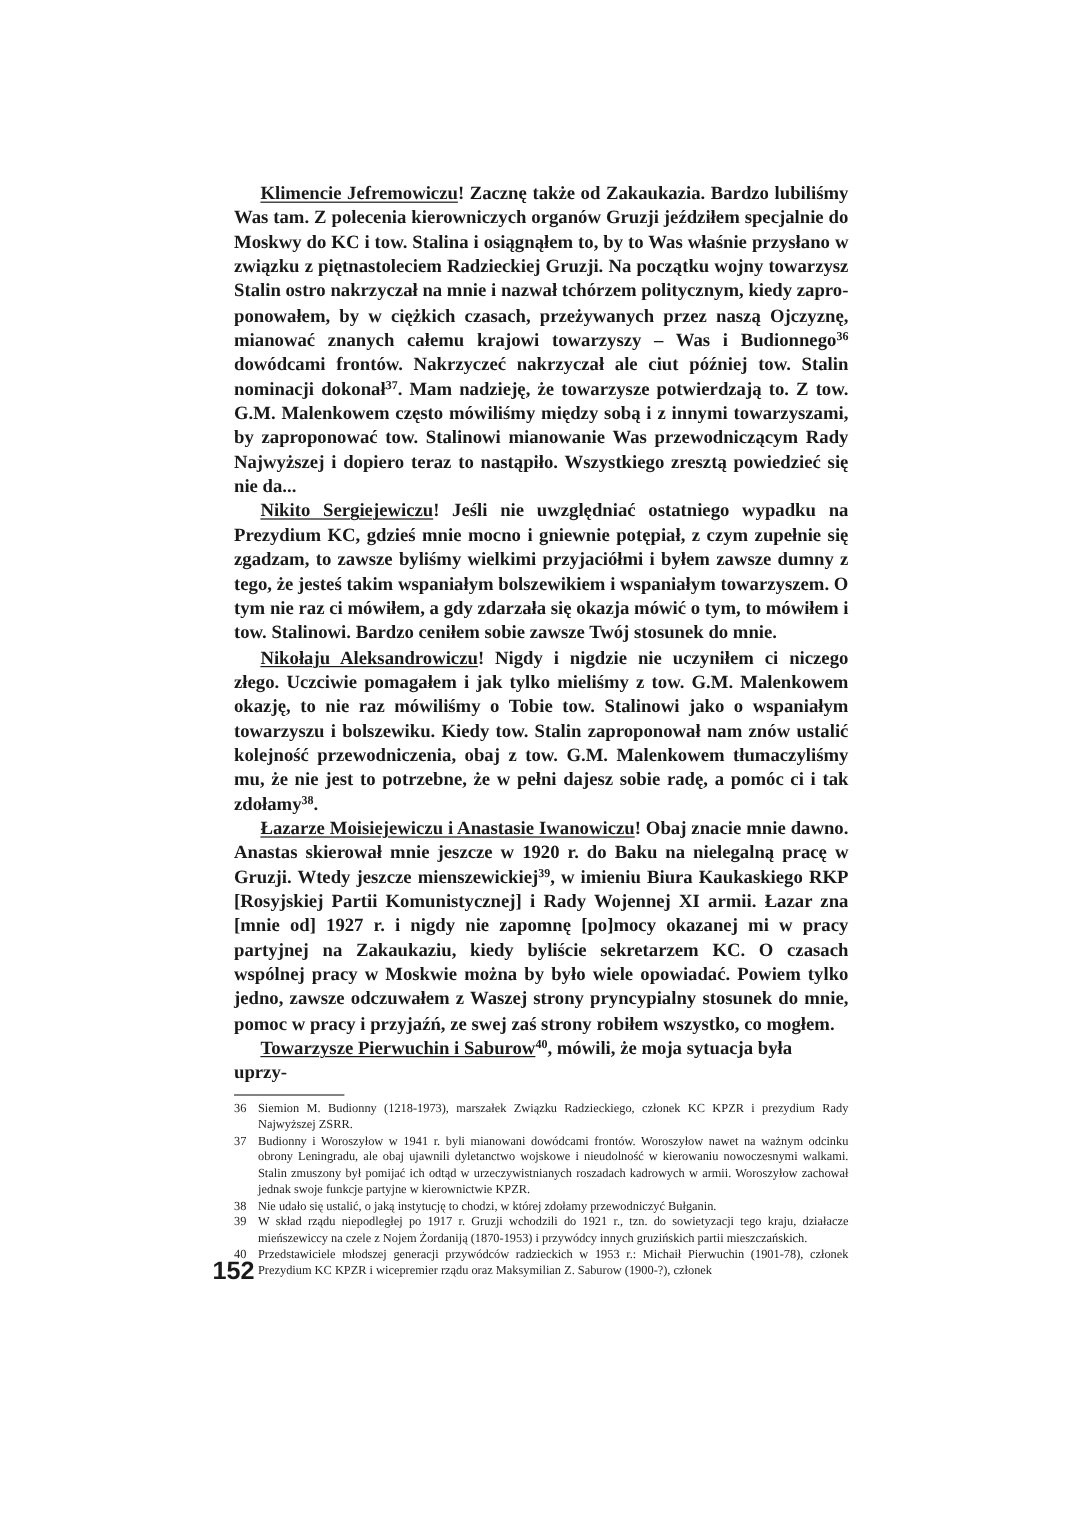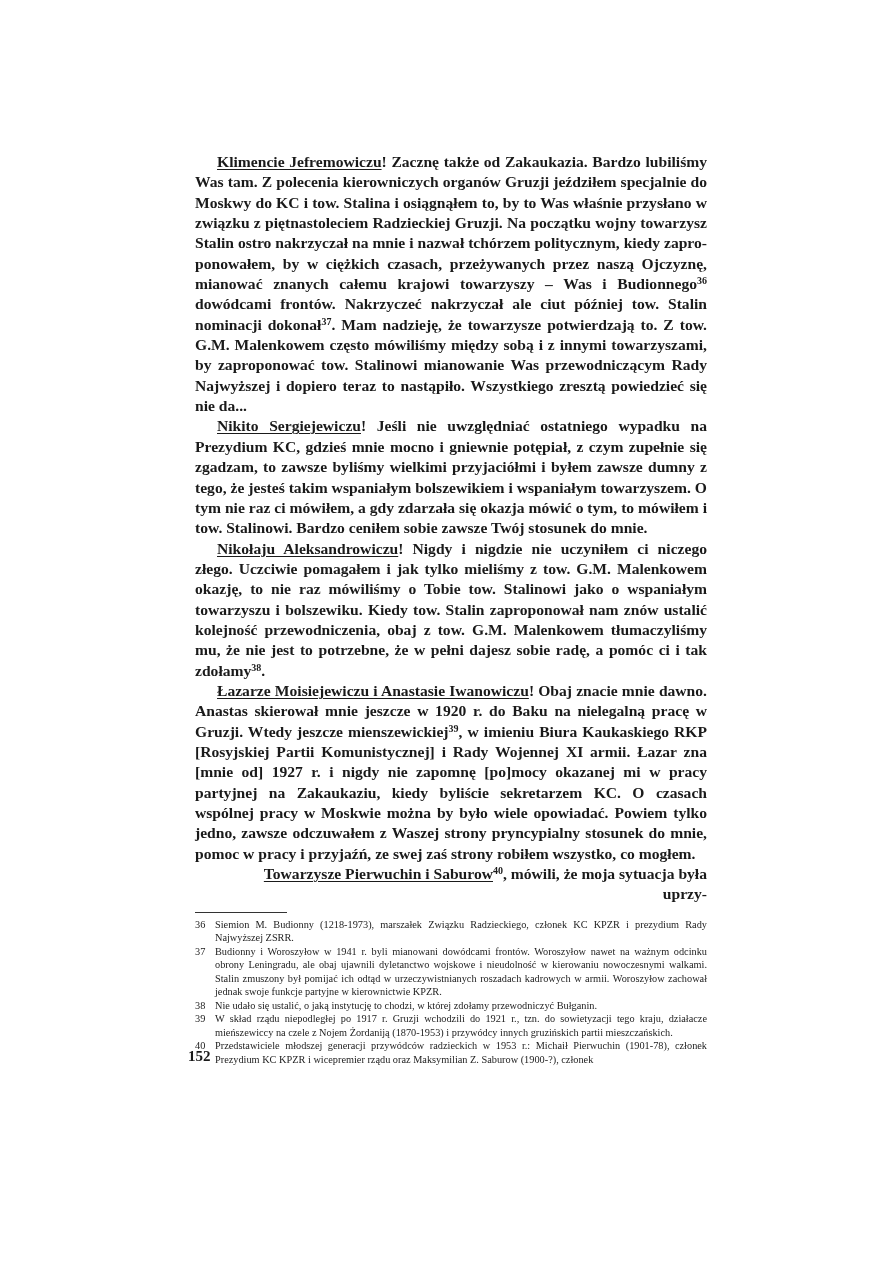--- a/index.html
+++ b/index.html
@@ -9,37 +9,37 @@
     .para { font-size: 15.6px; line-height: 20.35px; text-align: justify;
             margin: 0; text-indent: 22px; hyphens: manual; font-weight: bold; }
     .para .addr { text-decoration: underline; text-decoration-thickness: 1px;
                   text-underline-offset: 2px; }
     sup { font-size: 10px; line-height: 0; vertical-align: 5px; }
     .fn-sep { width: 92px; height: 0; border-top: 1px solid #333; margin: 7px 0 5px 0; }
     .footnotes { font-size: 10.3px; line-height: 13.5px; color: #222; }
     .fn { display: flex; text-align: justify; margin: 0; }
     .fn .num { flex: 0 0 20px; }
     .fn .txt { flex: 1; }
-    .pageno { position: absolute; left: 188px; top: 1048px; font-weight: bold;
-              font-size: 15px; font-family: Liberation Serif, serif; }
+    .pageno { position: absolute; left: 177px; top: 1048px; font-weight: bold;
+              font-size: 21px; font-family: Liberation Sans, sans-serif; }
   </style>
 </head>
 <body>
 
 <div class="page">
 
   <p class="para"><span class="addr">Klimencie Jefremowiczu</span><span>! Zacznę także od Zakaukazia. Bardzo lubiliśmy Was tam. Z polecenia kierowniczych organów Gruzji jeździłem specjalnie do Moskwy do KC i tow. Stalina i osiągnąłem to, by to Was właśnie przysłano w związku z piętnastoleciem Radzieckiej Gruzji. Na początku wojny towarzysz Stalin ostro nakrzyczał na mnie i nazwał tchórzem politycznym, kiedy zapro­ponowałem, by w ciężkich czasach, przeżywanych przez naszą Ojczyznę, mianować znanych całemu krajowi towarzyszy – Was i Budionnego</span><sup>36</sup><span> dowódca­mi frontów. Nakrzyczeć nakrzyczał ale ciut później tow. Stalin nominacji dokonał</span><sup>37</sup><span>. Mam nadzieję, że towarzysze potwierdzają to. Z tow. G.M. Malenko­wem często mówiliśmy między sobą i z innymi towarzyszami, by zaproponować tow. Stalinowi mianowanie Was przewodniczącym Rady Najwyższej i dopiero teraz to nastąpiło. Wszystkiego zresztą powiedzieć się nie da...</span></p>
 
   <p class="para"><span class="addr">Nikito Sergiejewiczu</span><span>! Jeśli nie uwzględniać ostatniego wypadku na Prezy­dium KC, gdzieś mnie mocno i gniewnie potępiał, z czym zupełnie się zgadzam, to zawsze byliśmy wielkimi przyjaciółmi i byłem zawsze dumny z tego, że jesteś takim wspaniałym bolszewikiem i wspaniałym towarzyszem. O tym nie raz ci mówiłem, a gdy zdarzała się okazja mówić o tym, to mówiłem i tow. Stalinowi. Bardzo ceniłem sobie zawsze Twój stosunek do mnie.</span></p>
 
   <p class="para"><span class="addr">Nikołaju Aleksandrowiczu</span><span>! Nigdy i nigdzie nie uczyniłem ci niczego złego. Uczciwie pomagałem i jak tylko mieliśmy z tow. G.M. Malenkowem okazję, to nie raz mówiliśmy o Tobie tow. Stalinowi jako o wspaniałym towarzyszu i bolszewiku. Kiedy tow. Stalin zaproponował nam znów ustalić kolejność przewodniczenia, obaj z tow. G.M. Malenkowem tłumaczyliśmy mu, że nie jest to potrzebne, że w pełni dajesz sobie radę, a pomóc ci i tak zdołamy</span><sup>38</sup><span>.</span></p>
 
   <p class="para"><span class="addr">Łazarze Moisiejewiczu i Anastasie Iwanowiczu</span><span>! Obaj znacie mnie dawno. Anastas skierował mnie jeszcze w 1920 r. do Baku na nielegalną pracę w Gruzji. Wtedy jeszcze mienszewickiej</span><sup>39</sup><span>, w imieniu Biura Kaukaskiego RKP [Rosyjskiej Partii Komunistycznej] i Rady Wojennej XI armii. Łazar zna [mnie od] 1927 r. i nigdy nie zapomnę [po]mocy okazanej mi w pracy partyjnej na Zakaukaziu, kiedy byliście sekretarzem KC. O czasach wspólnej pracy w Moskwie można by było wiele opowiadać. Powiem tylko jedno, zawsze odczuwałem z Waszej strony pryncypialny stosunek do mnie, pomoc w pracy i przyjaźń, ze swej zaś strony robiłem wszystko, co mogłem.</span></p>
 
-  <p class="para" style="text-align:right;"><span class="addr">Towarzysze Pierwuchin i Saburow</span><sup>40</sup><span>, mówili, że moja sytuacja była uprzy-</span></p>
+  <p class="para" style="text-align:left;"><span class="addr">Towarzysze Pierwuchin i Saburow</span><sup>40</sup><span>, mówili, że moja sytuacja była uprzy-</span></p>
 
   <div class="fn-sep"></div>
 
   <div class="footnotes">
     <div class="fn">
       <span class="num">36</span>
       <span class="txt">Siemion M. Budionny (1218-1973), marszałek Związku Radzieckiego, członek KC KPZR i prezydium Rady Najwyższej ZSRR.</span>
     </div>
     <div class="fn">
       <span class="num">37</span>

